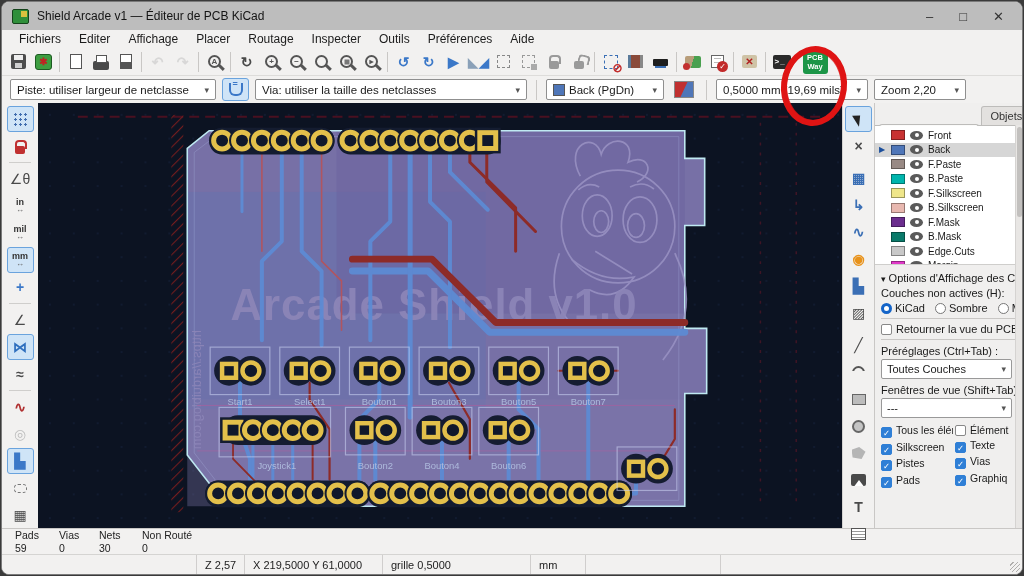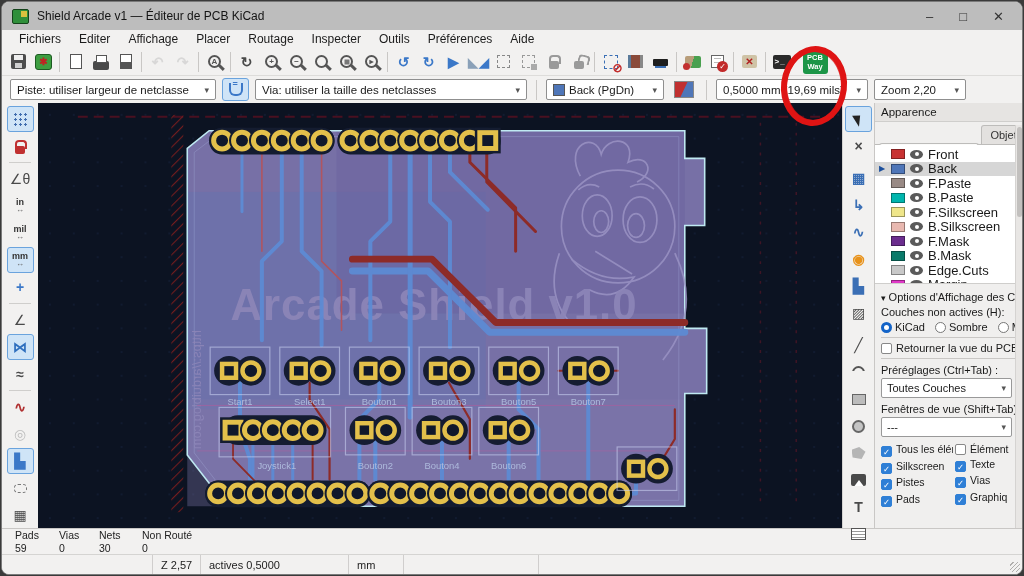--- a/index.html
+++ b/index.html
@@ -115,21 +115,21 @@
   .tabs { display:flex; padding:3px 4px 0 4px; gap:2px; border-bottom:1px solid #bdbcba; flex:0 0 auto; }
   .tab { font-size:11px; padding:3px 8px 3px 8px; border:1px solid #bdbcba; border-bottom:none; border-radius:3px 3px 0 0; background:#e3e1df; color:#333; }
   .tab.on { background:#fbfbfa; position:relative; top:18px;padding-left:47px; }
   .layers { background:#fff; height:138px; overflow:hidden; padding-top:2px; flex:0 0 auto; position:relative;}
   .lrow { display:flex; align-items:center; gap:5px; height:14.5px; padding-left:16px; position:relative; }
   .lrow.sel { background:#d6d6d6; }
   .lrow .selarr { position:absolute; left:4px; color:#1c4f9c; font-size:8px; }
   .sw { width:14px; height:10px; border:1px solid rgba(0,0,0,.35); flex:0 0 auto; }
   .eye { width:13px; height:9px; background:#5a5a5a; border-radius:50%; position:relative; flex:0 0 auto; }
   .eye::after { content:""; position:absolute; top:50%; left:50%; transform:translate(-50%,-50%); width:4px; height:4px; background:#fff; border-radius:50%; }
-  .lname { font-size:13px; white-space:nowrap; }
+  .lname { font-size:10px; white-space:nowrap; }
   .opts { padding:4px 6px 2px 6px; border-top:1px solid #cfcecc; flex:0 0 auto; white-space:nowrap; }
   .optline { margin:3px 0; white-space:nowrap; }
   .radio { display:inline-block; width:11px; height:11px; border:1px solid #777; border-radius:50%; background:#fff; vertical-align:-2px; margin-right:3px; }
   .radio.on { border:3.5px solid #1464c8; }
   .cb { display:inline-block; width:11px; height:11px; border:1px solid #888; border-radius:2px; background:#fff; vertical-align:-2px; margin-right:4px;
     color:#fff; font-size:8.5px; line-height:10px; text-align:center; }
   .cb.checked { background:#2f7fd6; border-color:#2f7fd6; }
   .hr { height:1px; background:#c9c7c5; margin:4px 0; }
   .plabel { margin:5px 0 2px 0; white-space:nowrap; }
   .rcombo { height:20px; background:#fff; border:1px solid #999; border-radius:2px; display:flex; align-items:center; justify-content:space-between; padding:0 5px; margin-right:4px; }
@@ -138,21 +138,21 @@
   .fcol { display:flex; flex-direction:column; gap:2.5px; white-space:nowrap; overflow:hidden; }
   .fcol.c1 { width:72px; flex:0 0 auto; }
   .fitem { font-size:10.5px; white-space:nowrap; }
   .vscroll { position:absolute; right:0; top:22px; bottom:0; width:7px; background:#e8e6e4; border-left:1px solid #d5d3d1; }
   .vscroll .thumb { position:absolute; top:2px; left:1px; width:5px; height:90px; background:#c2c0be; border-radius:3px; }
 
   
   .msgpanel { height:26px; background:#f2f1f0; border-top:1px solid #c9c7c5; display:flex; padding-left:13px; flex:0 0 auto; }
   .mcol { display:flex; flex-direction:column; justify-content:center; font-size:10.5px; color:#222; line-height:1.15; }
   .mcol .v { color:#222; }
-  .statusbar { height:20px; background:#f2f1f0; border-top:1px solid #d5d4d2; display:flex; align-items:center; font-size:11px; color:#222; flex:0 0 auto; position:relative;}
+  .statusbar { height:20px; background:#f2f1f0; border-top:1px solid #d5d4d2; display:flex; align-items:center; font-size:11px; color:#222; flex:0 0 auto; position:relative;padding-left:44px;}
   .scell { border-left:1px solid #d0cecd; height:100%; display:flex; align-items:center; padding-left:8px; flex:0 0 auto; }
   .grip { position:absolute; right:2px; bottom:2px; width:10px; height:10px;
     background:repeating-linear-gradient(135deg, transparent 0 2px, #b0aeac 2px 3px); }
 </style>
 </head>
 <body>
 
 <div class="window">
 
   <div class="titlebar">
@@ -614,21 +614,20 @@
         </div>
       <div class="vtb">
           <span class="g b">T</span>
         </div>
       <div class="vtb">
           <span class="txbx"></span>
         </div>
     </div>
 
     <div class="rpanel">
-      <div class="caption">Apparence</div>
       <div class="tabs">
         <div class="tab on">Couches</div>
         <div class="tab">Objets</div>
         <div class="tab">Nets</div>
       </div>
       <div class="layers">
         <div class="lrow">
             <span class="sw" style="background: rgb(200, 50, 50);"></span>
             <span class="eye"></span>
             <span class="lname">Front</span>
@@ -741,20 +740,21 @@
       </div>
     <div class="mcol" style="width:120px">
         <span>Non Routé</span>
         <span class="v">0</span>
       </div>
   </div>
 
   <div class="statusbar">
     <div style="width:150px;height:100%"></div>
     <div class="scell" style="width:48px">Z 2,57</div>
-    <div class="scell" style="width:148px">actives 0,5000</div>
+    <div class="scell" style="width:138px">X 219,5000 Y 61,0000</div>
+    <div class="scell" style="width:148px">grille 0,5000</div>
     <div class="scell" style="width:55px">mm</div>
     <div class="scell" style="width:135px"></div>
     <div class="scell" style="flex:1 1 auto"></div>
     <div class="grip"></div>
   </div>
 
 </div>
 
 </body></html>

